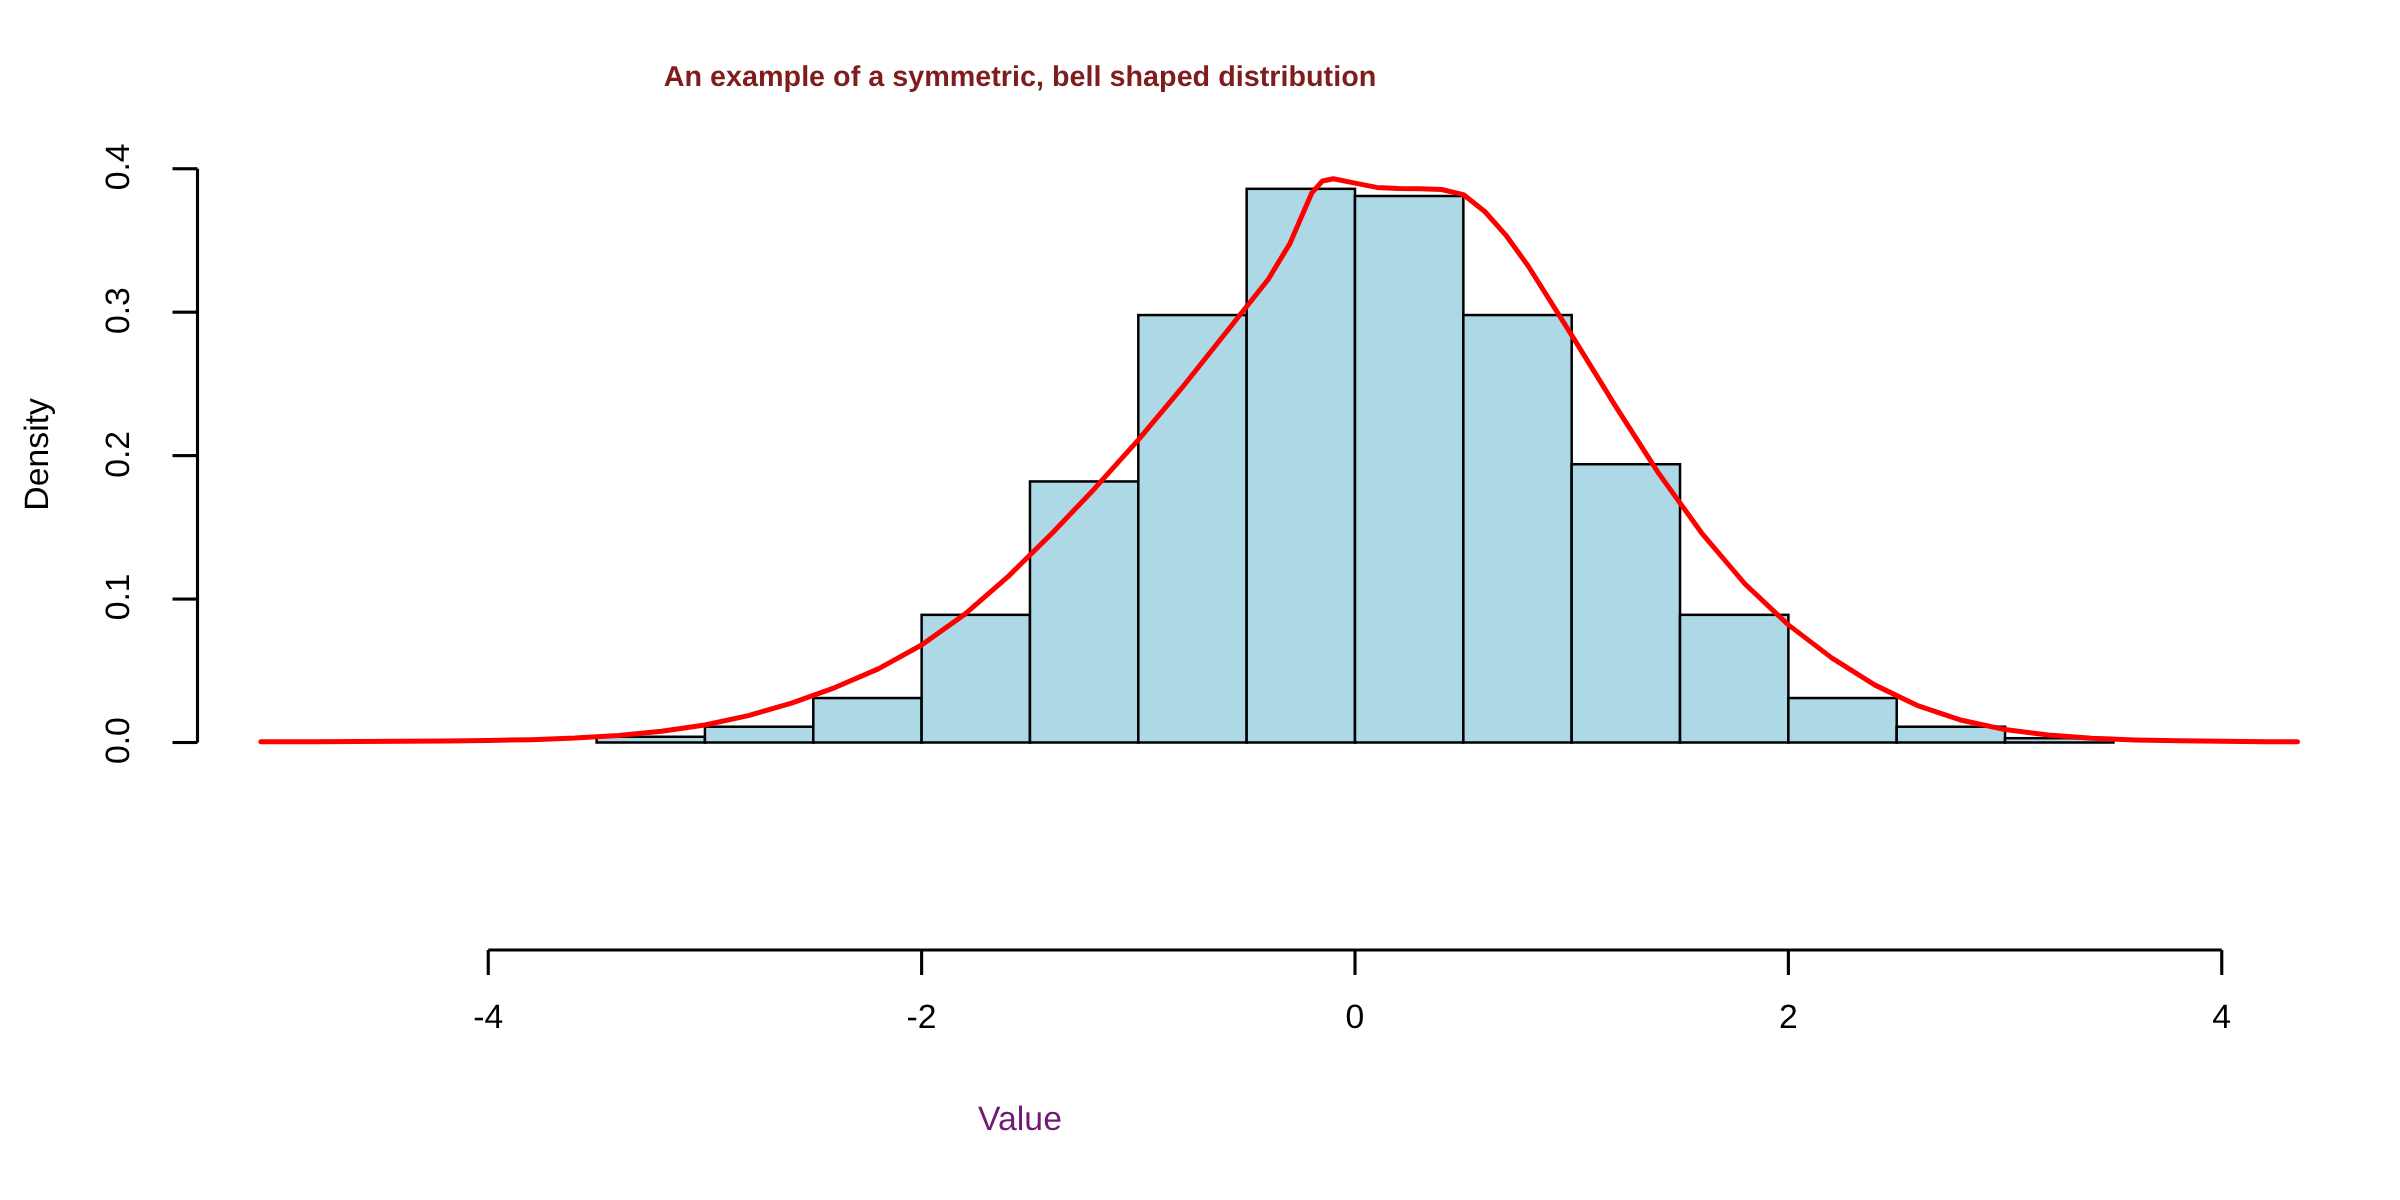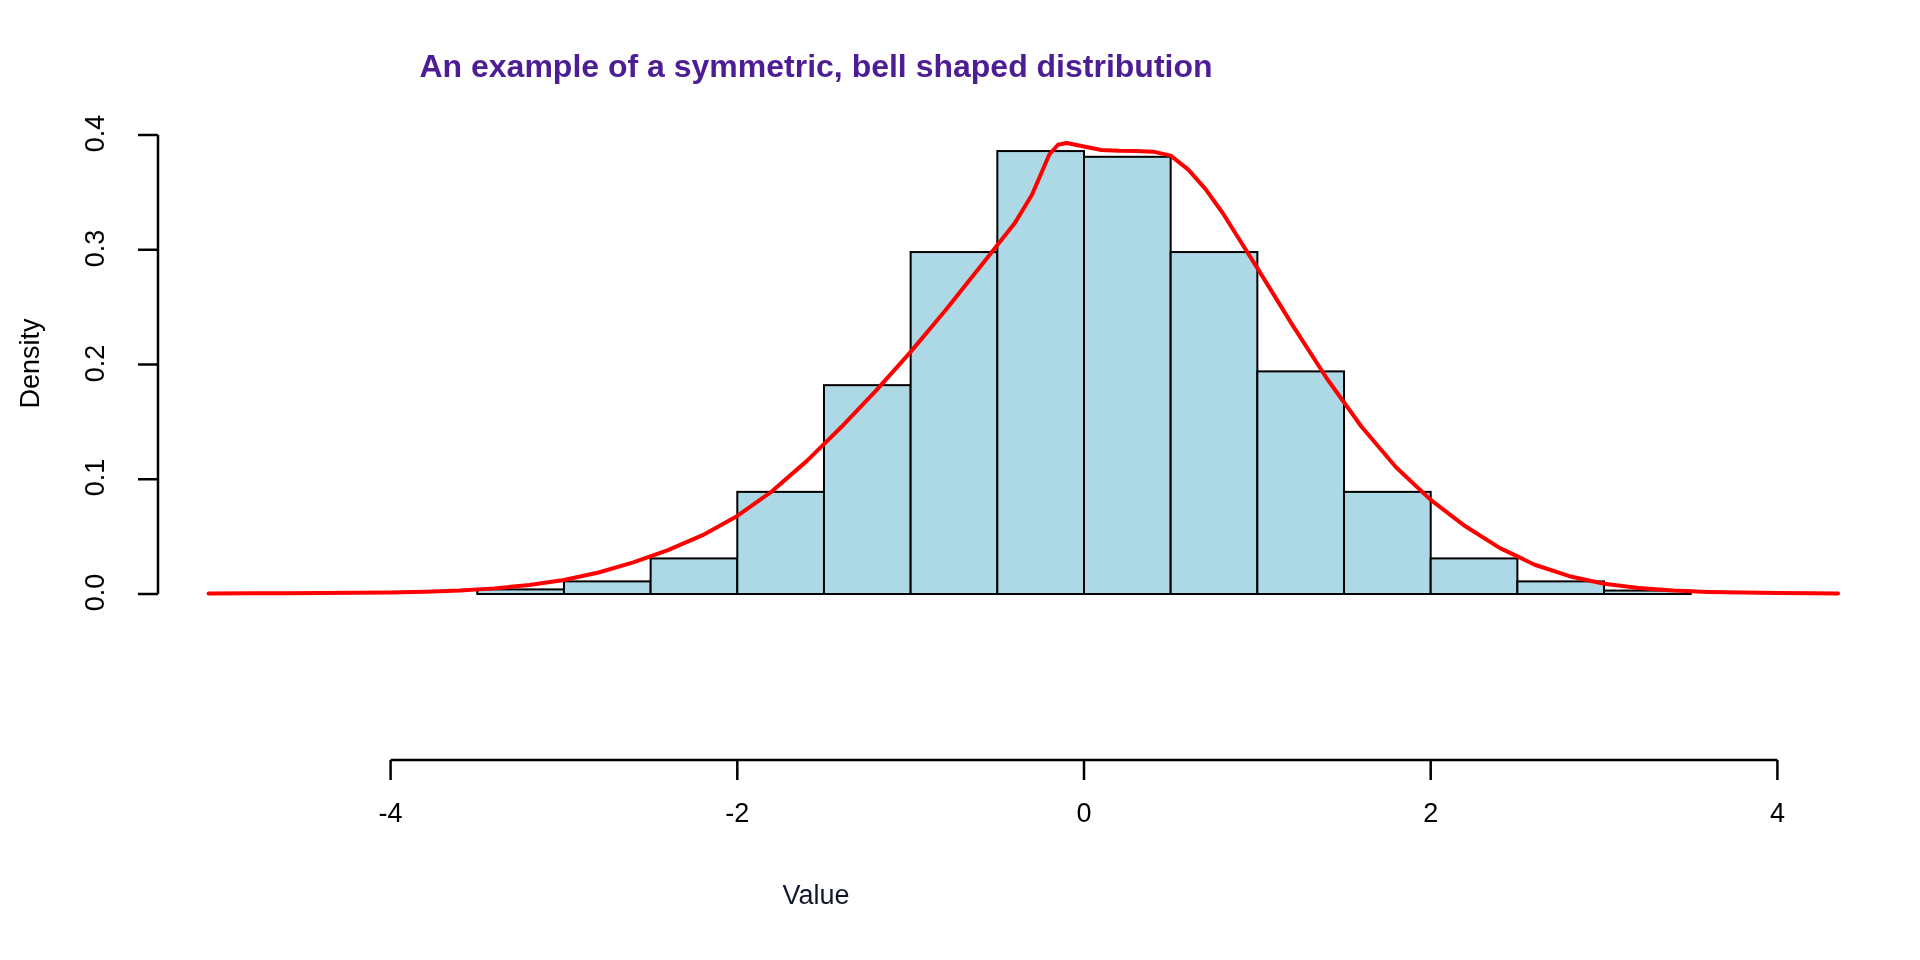--- a/index.html
+++ b/index.html
@@ -17,23 +17,23 @@
     height: 960px;
     background: #ffffff;
     overflow: hidden;
   }
   #chart-title {
     position: absolute;
     left: 0;
     top: 48px;
     width: 1632px;
     text-align: center;
-    font-size: 32px;
+    font-size: 23px;
     font-weight: bold;
-    color: #4c1d95;
+    color: #7f1d1d;
     letter-spacing: 0px;
     white-space: nowrap;
   }
   #plot-svg {
     position: absolute;
     left: 0;
     top: 0;
   }
   .axis-tick-label {
     position: absolute;
@@ -49,21 +49,21 @@
     position: absolute;
     font-size: 27px;
     color: #000000;
     white-space: nowrap;
     transform: rotate(-90deg);
     transform-origin: 50% 50%;
   }
   #x-axis-title {
     position: absolute;
     font-size: 27px;
-    color: #0f172a;
+    color: #701a75;
     white-space: nowrap;
     text-align: center;
   }
 </style>
 </head>
 <body>
 
 <div id="plot-root">
 
   <div id="chart-title">An example of a symmetric, bell shaped distribution</div>

